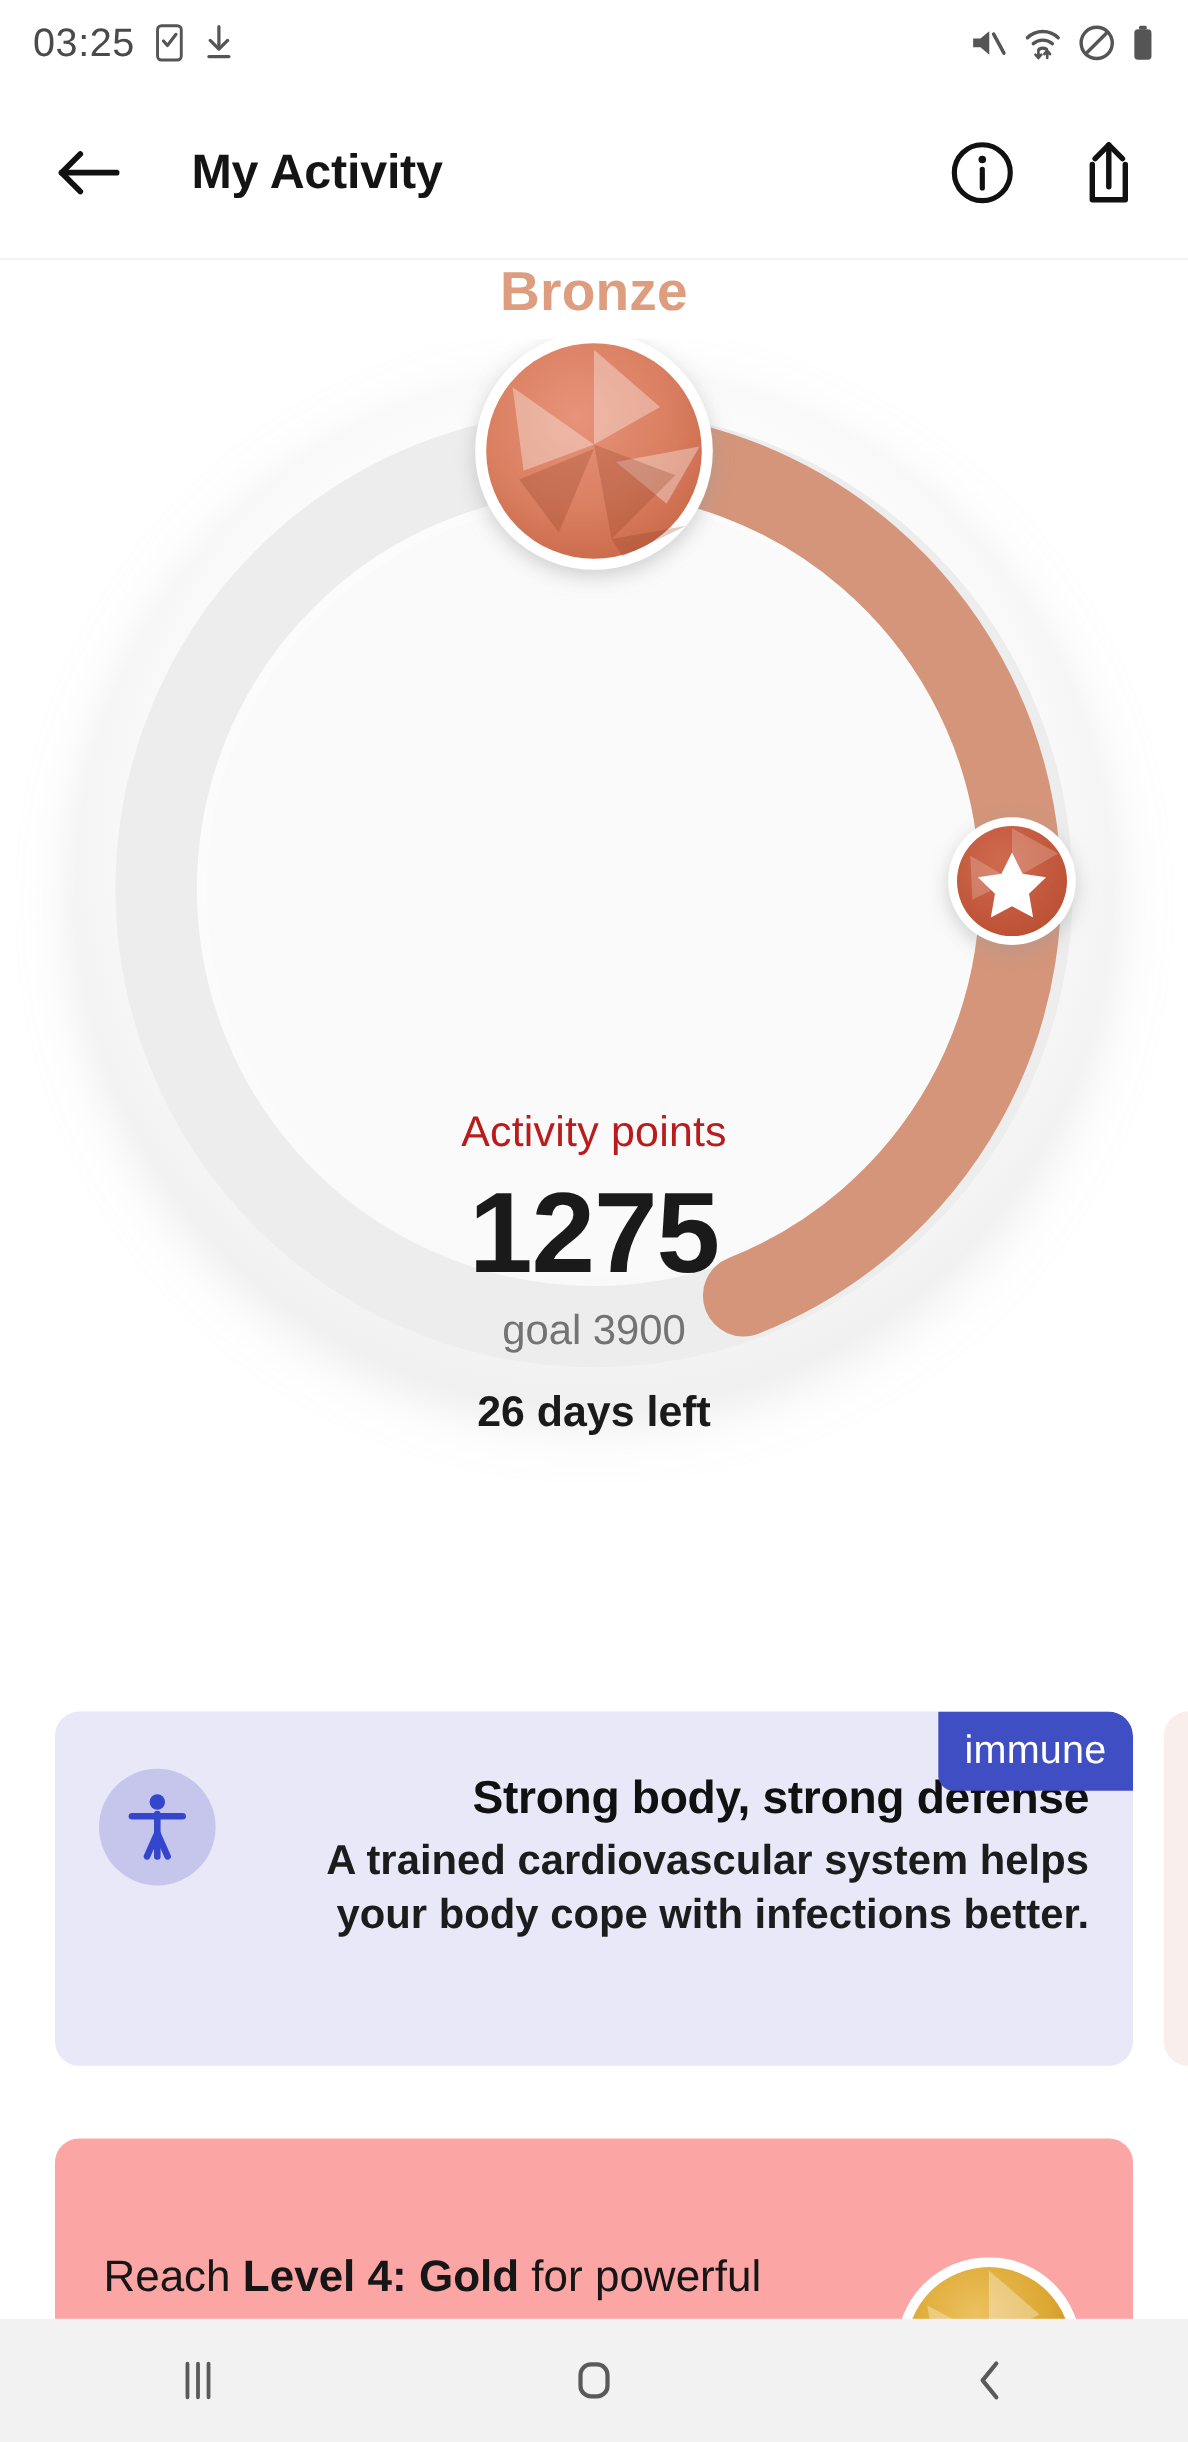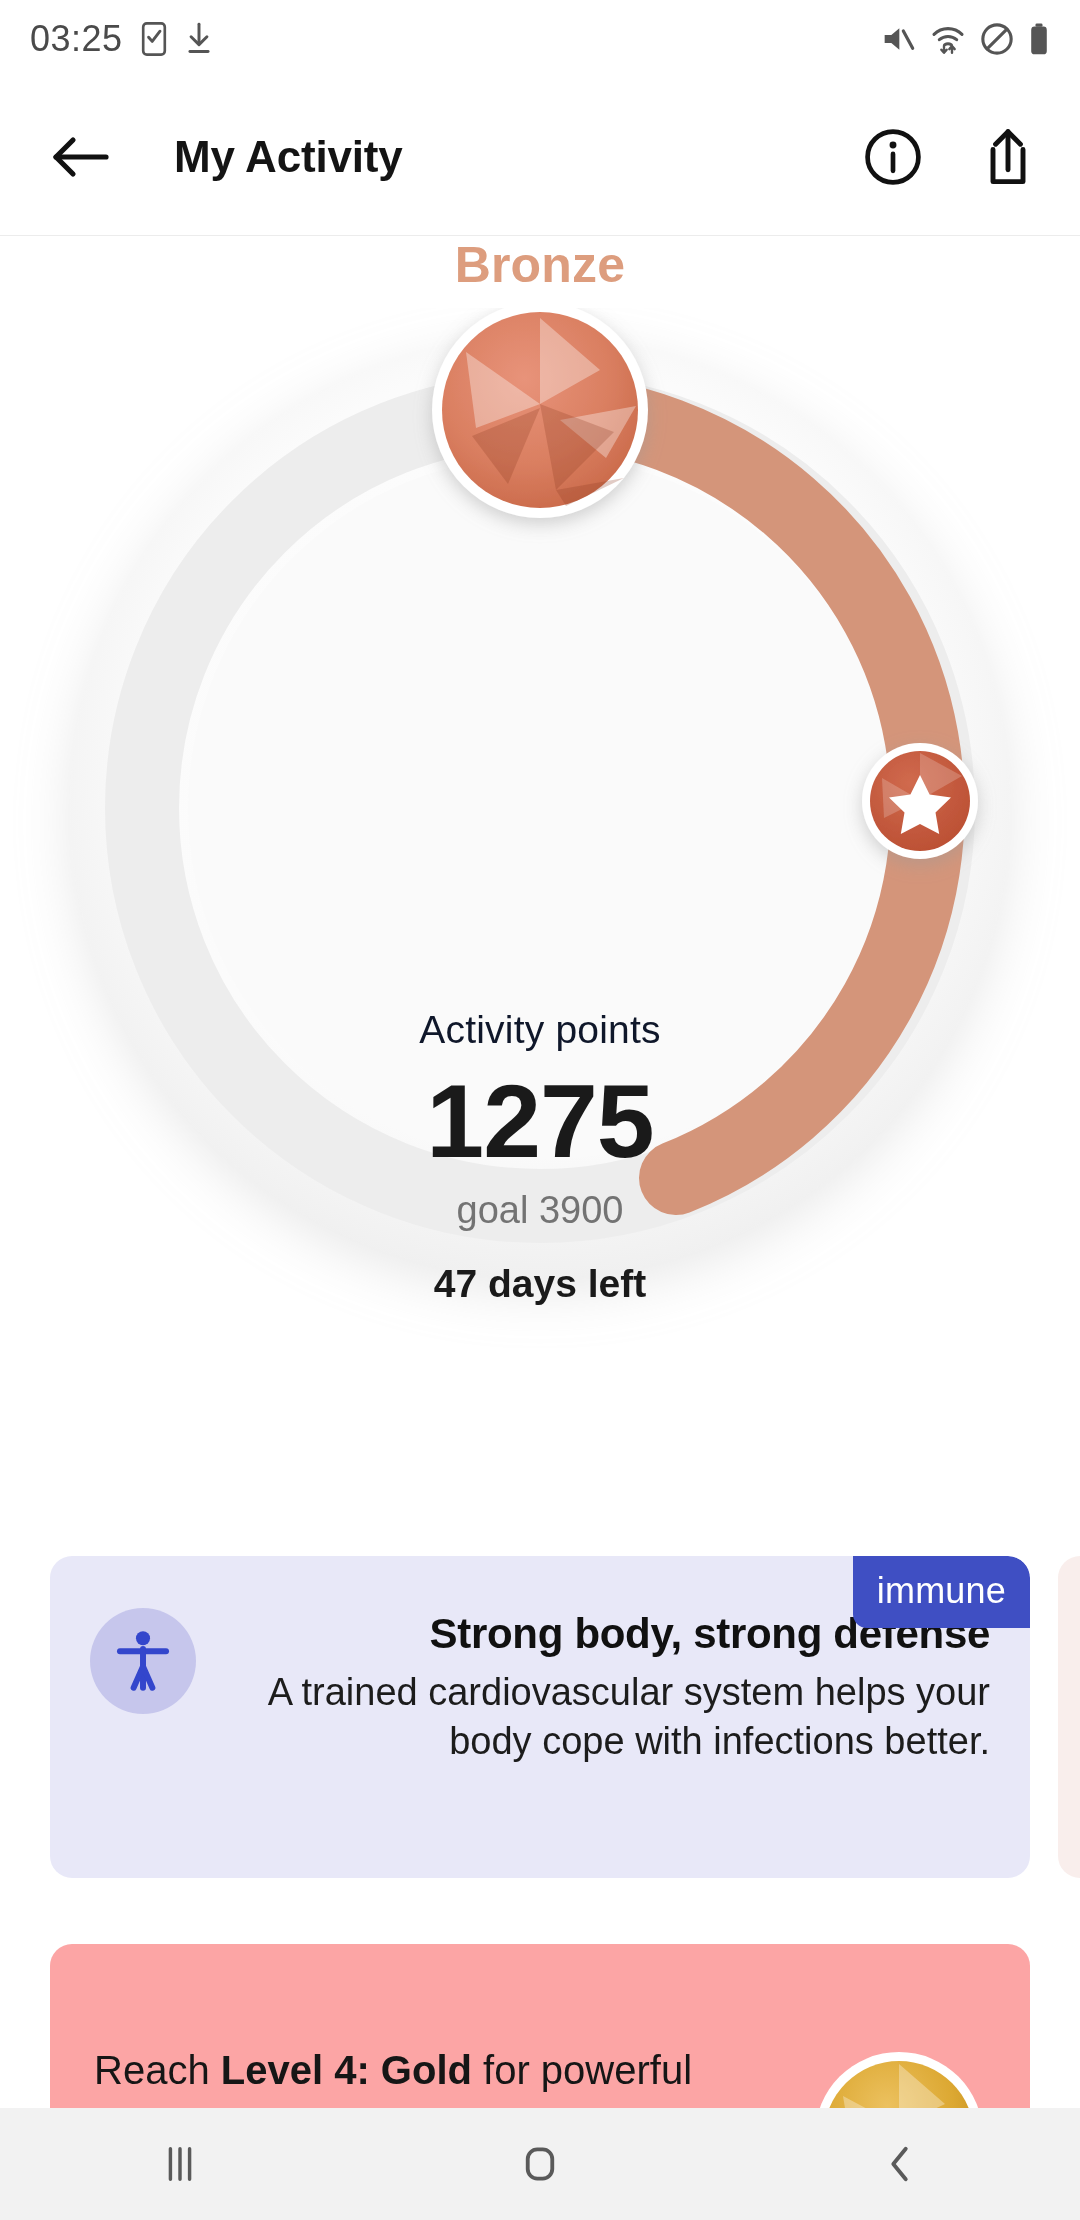--- a/index.html
+++ b/index.html
@@ -68,21 +68,21 @@
 
   .ring-center {
     position:absolute;
     left:0; right:0;
     top:700px;
     text-align:center;
     pointer-events:none;
   }
   .rc-label {
     font-size:39px;
-    color:#0f172a;
+    color:#b91c1c;
     font-weight:400;
     letter-spacing:0.2px;
   }
   .rc-value {
     font-size:104px;
     font-weight:700;
     color:#1a1a1a;
     line-height:1.18;
     letter-spacing:-1px;
     margin-top:8px;
@@ -160,21 +160,21 @@
     font-size:42px;
     font-weight:700;
     color:#111111;
     letter-spacing:-0.3px;
   }
   .card-desc {
     font-size:38px;
     color:#1c1c1c;
     line-height:1.28;
     margin-top:10px;
-    font-weight:400;
+    font-weight:700;
   }
 
   
   .bottom-card {
     position:absolute;
     left:50px;
     top:1944px;
     width:980px;
     height:210px;
     background:#fca5a5;
@@ -341,21 +341,21 @@
         <polygon points="882,470 920,492 884,510"></polygon>
       </g>
       <path d="M920 467 L929.6 486.4 L951 489.5 L935.5 504.6 L939.2 526 L920 515.9 L900.8 526 L904.5 504.6 L889 489.5 L910.4 486.4 Z" fill="#ffffff"></path>
     </g>
   </svg>
 
   <div class="ring-center">
     <div class="rc-label">Activity points</div>
     <div class="rc-value">1275</div>
     <div class="rc-goal">goal 3900</div>
-    <div class="rc-days">47 days left</div>
+    <div class="rc-days">26 days left</div>
   </div>
 </div>
 
 <div class="card-row">
 
   <div class="info-card">
     <div class="badge">immune</div>
     <div class="card-body">
       <div class="card-icon-circle">
         <svg width="58" height="64" viewBox="0 0 26 30">

